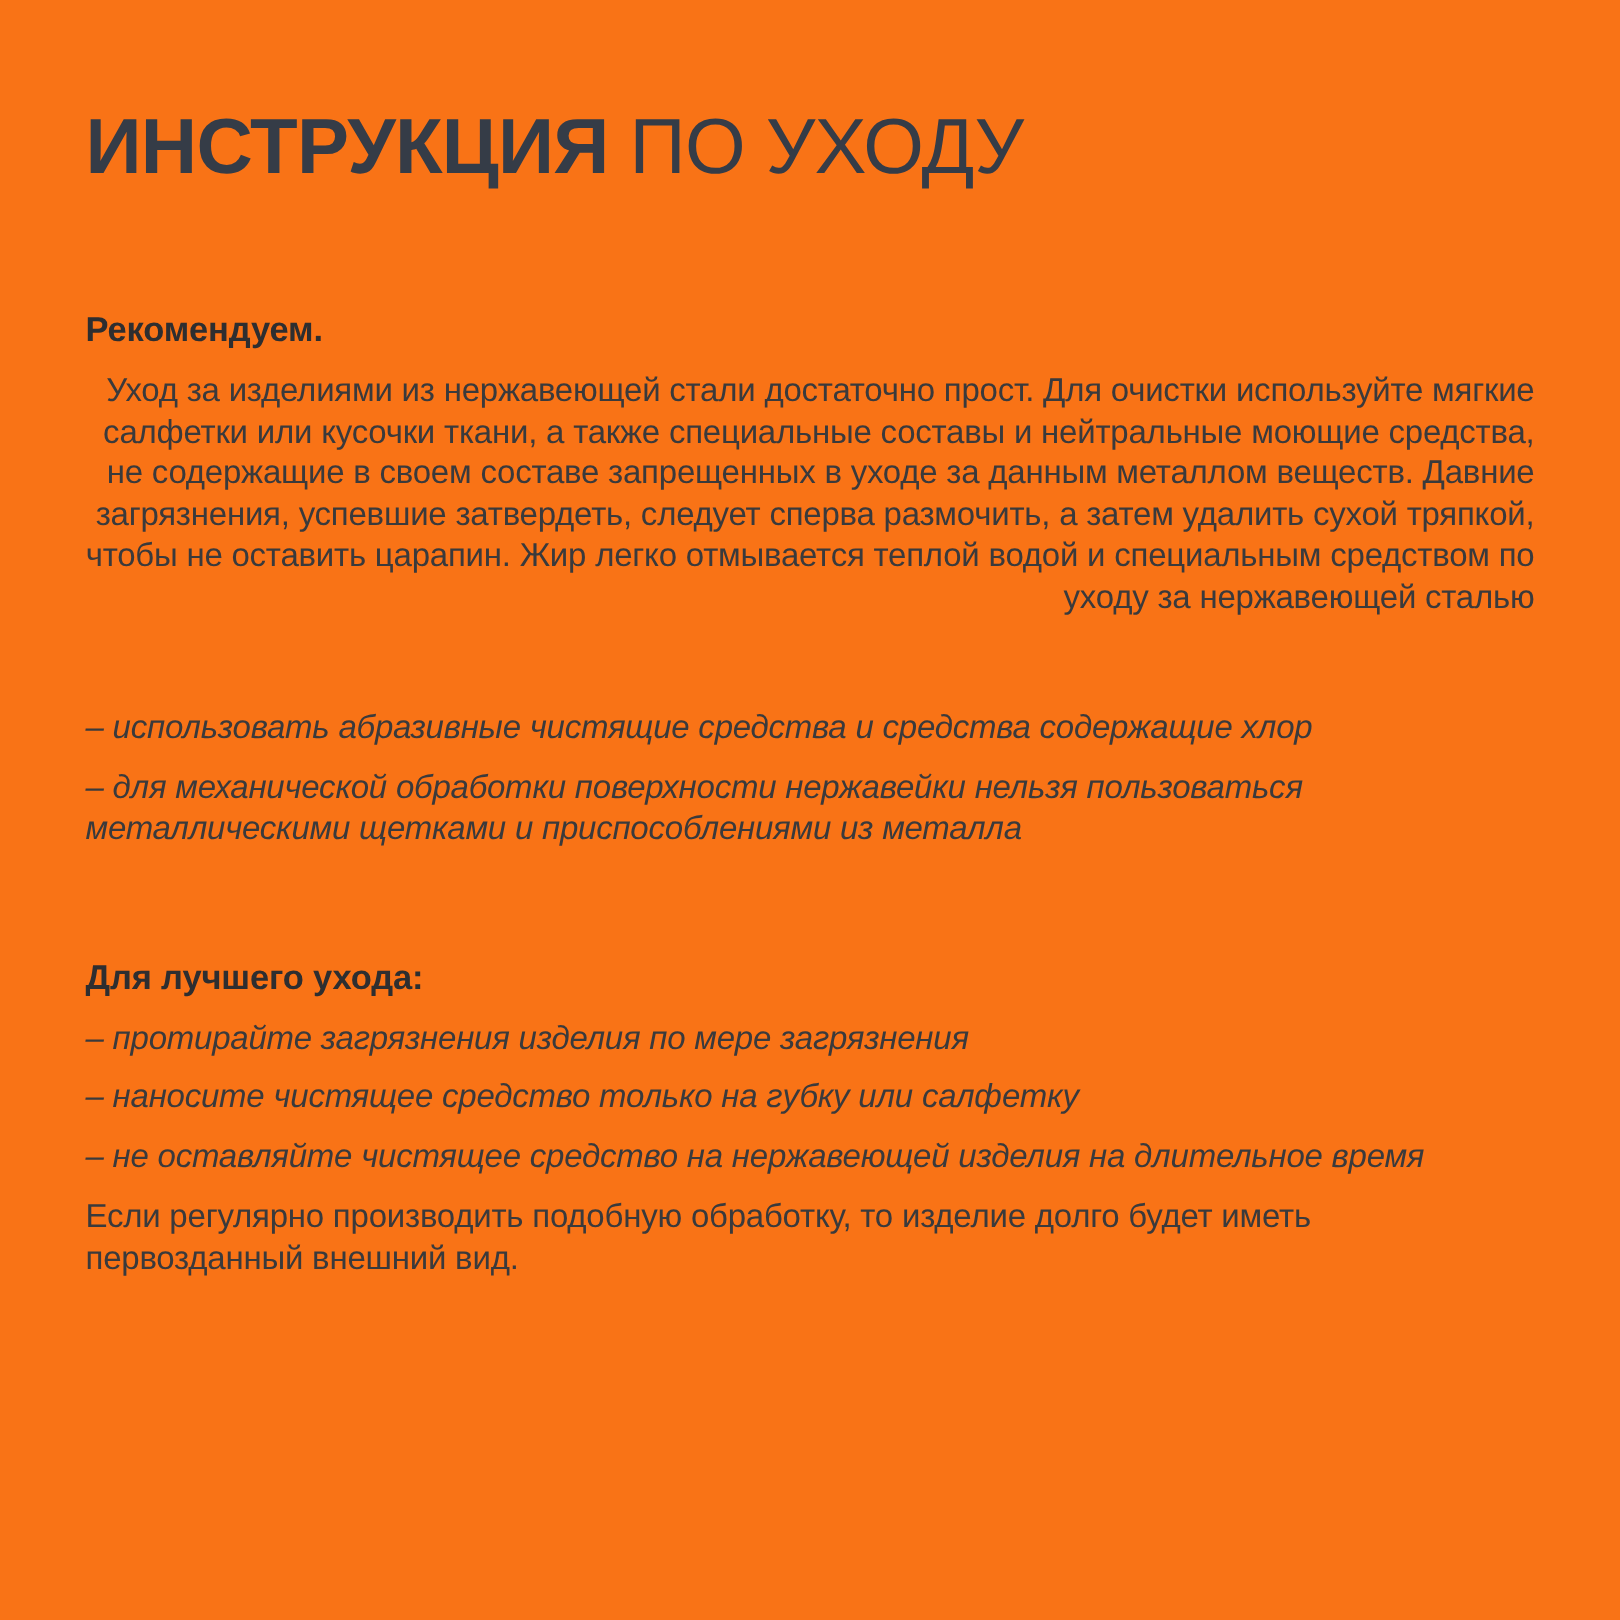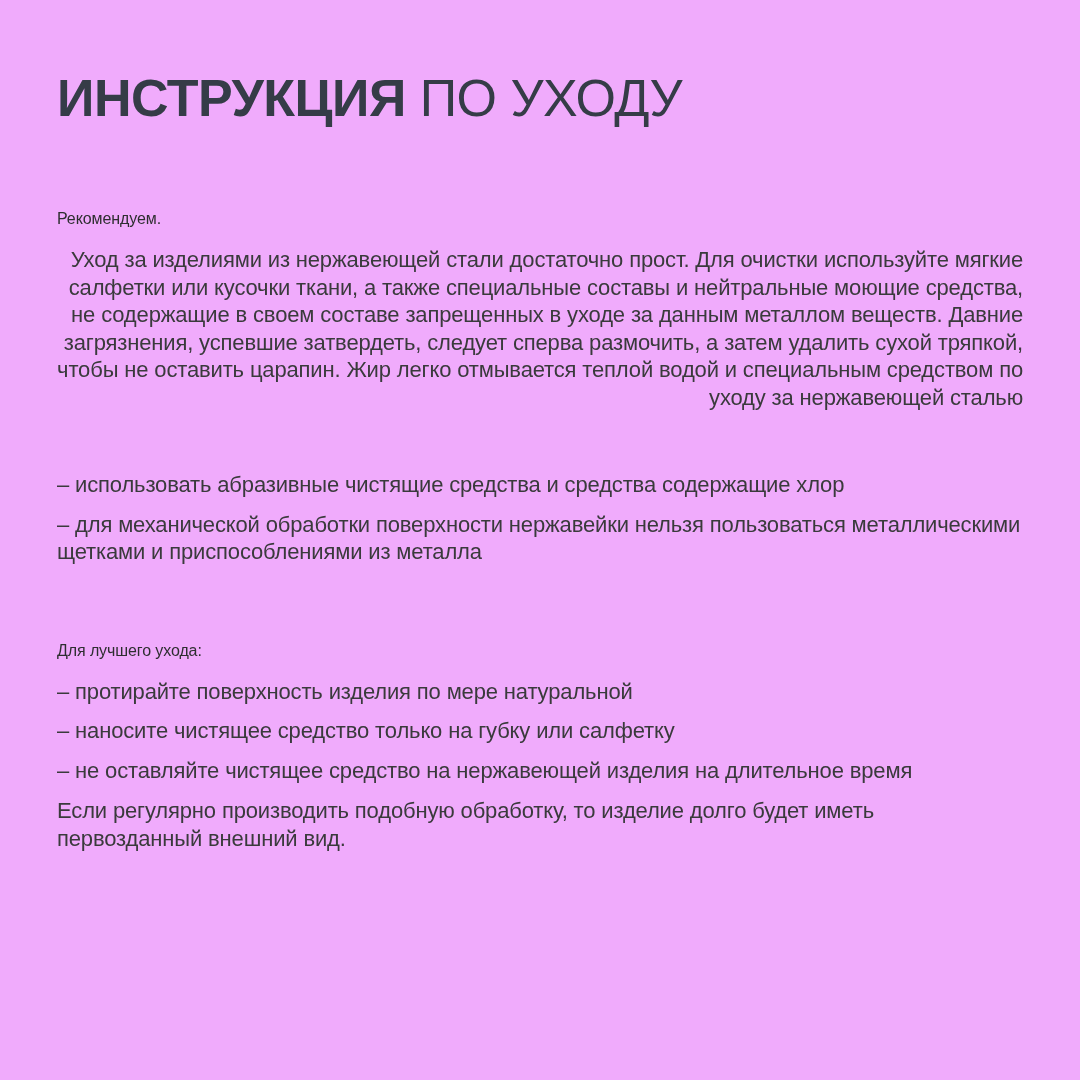--- a/index.html
+++ b/index.html
@@ -13,21 +13,21 @@
     font-family: "Liberation Sans", "DejaVu Sans", sans-serif;
     overflow: hidden;
   }
 
   .page {
     position: relative;
     width: 1080px;
     height: 1080px;
     box-sizing: border-box;
     padding: 0 57px;
-    background: #f0abfc;
+    background: #f97316;
   }
 
   
   .title-block {
     padding-top: 68px;
     padding-bottom: 0;
   }
   .doc-title {
     margin: 0;
     font-size: 52px;
@@ -46,23 +46,23 @@
   
   .section {
     margin-top: 0;
   }
   .section-recommend { padding-top: 76px; }
   .section-forbidden { padding-top: 60px; }
   .section-bestcare  { padding-top: 58px; }
 
   .section-heading {
     margin: 0 0 12px 0;
-    font-size: 16px;
+    font-size: 23px;
     line-height: 30px;
-    font-weight: 400;
+    font-weight: 700;
     color: #2e2e30;
     letter-spacing: -0.1px;
   }
 
   .body-paragraph {
     margin: 0;
     font-size: 22px;
     line-height: 27.5px;
     color: #3a3a3c;
     letter-spacing: -0.15px;
@@ -75,20 +75,21 @@
     margin: 0;
     padding: 0;
   }
   .bullet-item {
     font-size: 22px;
     line-height: 27.5px;
     color: #3a3a3c;
     letter-spacing: -0.15px;
     margin: 0 0 11px 0;
     max-width: 975px;
+    font-style: italic;
   }
   .bullet-item:last-child {
     margin-bottom: 0;
   }
 
   .closing-paragraph {
     margin: 13px 0 0 0;
     font-size: 22px;
     line-height: 27.5px;
     color: #3a3a3c;
@@ -116,20 +117,20 @@
   <div class="section section-forbidden">
     <ul class="bullet-list bullet-list-forbidden">
       <li class="bullet-item">– использовать абразивные чистящие средства и средства содержащие хлор</li>
       <li class="bullet-item">– для механической обработки поверхности нержавейки нельзя пользоваться металлическими щетками и приспособлениями из металла</li>
     </ul>
   </div>
 
   <div class="section section-bestcare">
     <h2 class="section-heading">Для лучшего ухода:</h2>
     <ul class="bullet-list bullet-list-bestcare">
-      <li class="bullet-item">– протирайте поверхность изделия по мере натуральной</li>
+      <li class="bullet-item">– протирайте загрязнения изделия по мере загрязнения</li>
       <li class="bullet-item">– наносите чистящее средство только на губку или салфетку</li>
       <li class="bullet-item">– не оставляйте чистящее средство на нержавеющей изделия на длительное время</li>
     </ul>
     <p class="closing-paragraph">Если регулярно производить подобную обработку, то изделие долго будет иметь первозданный внешний вид.</p>
   </div>
 
 </div>
 
 </body></html>

